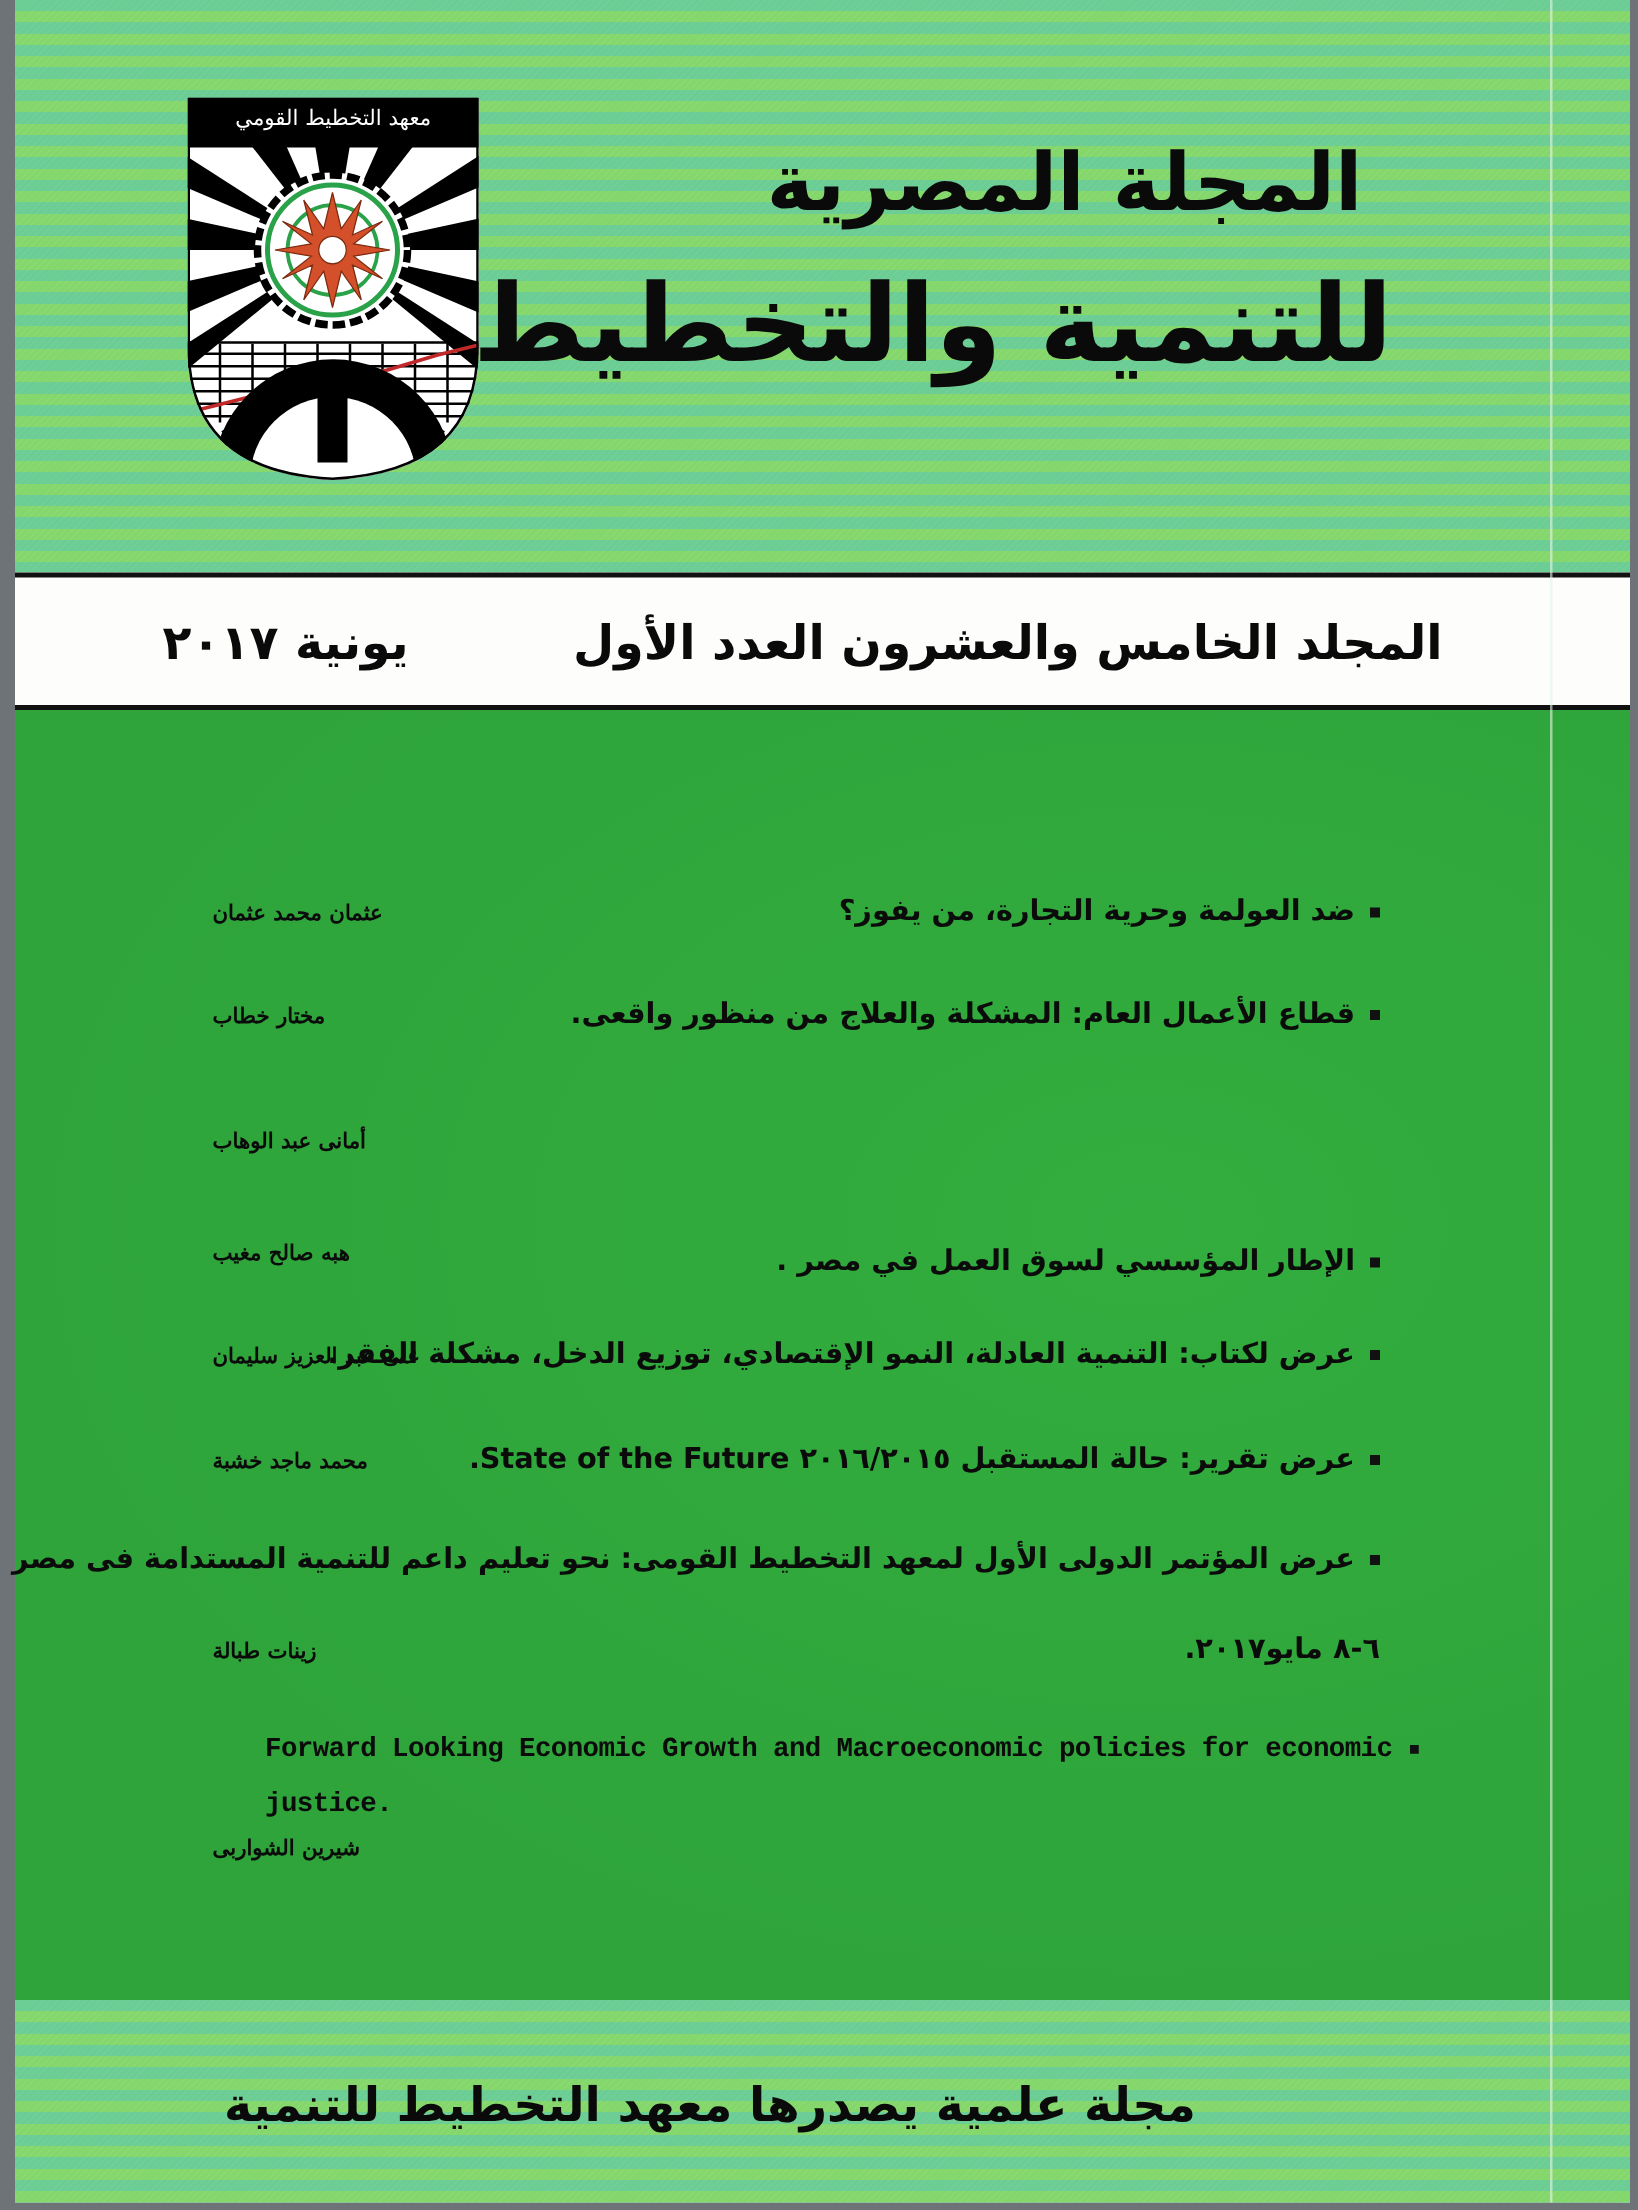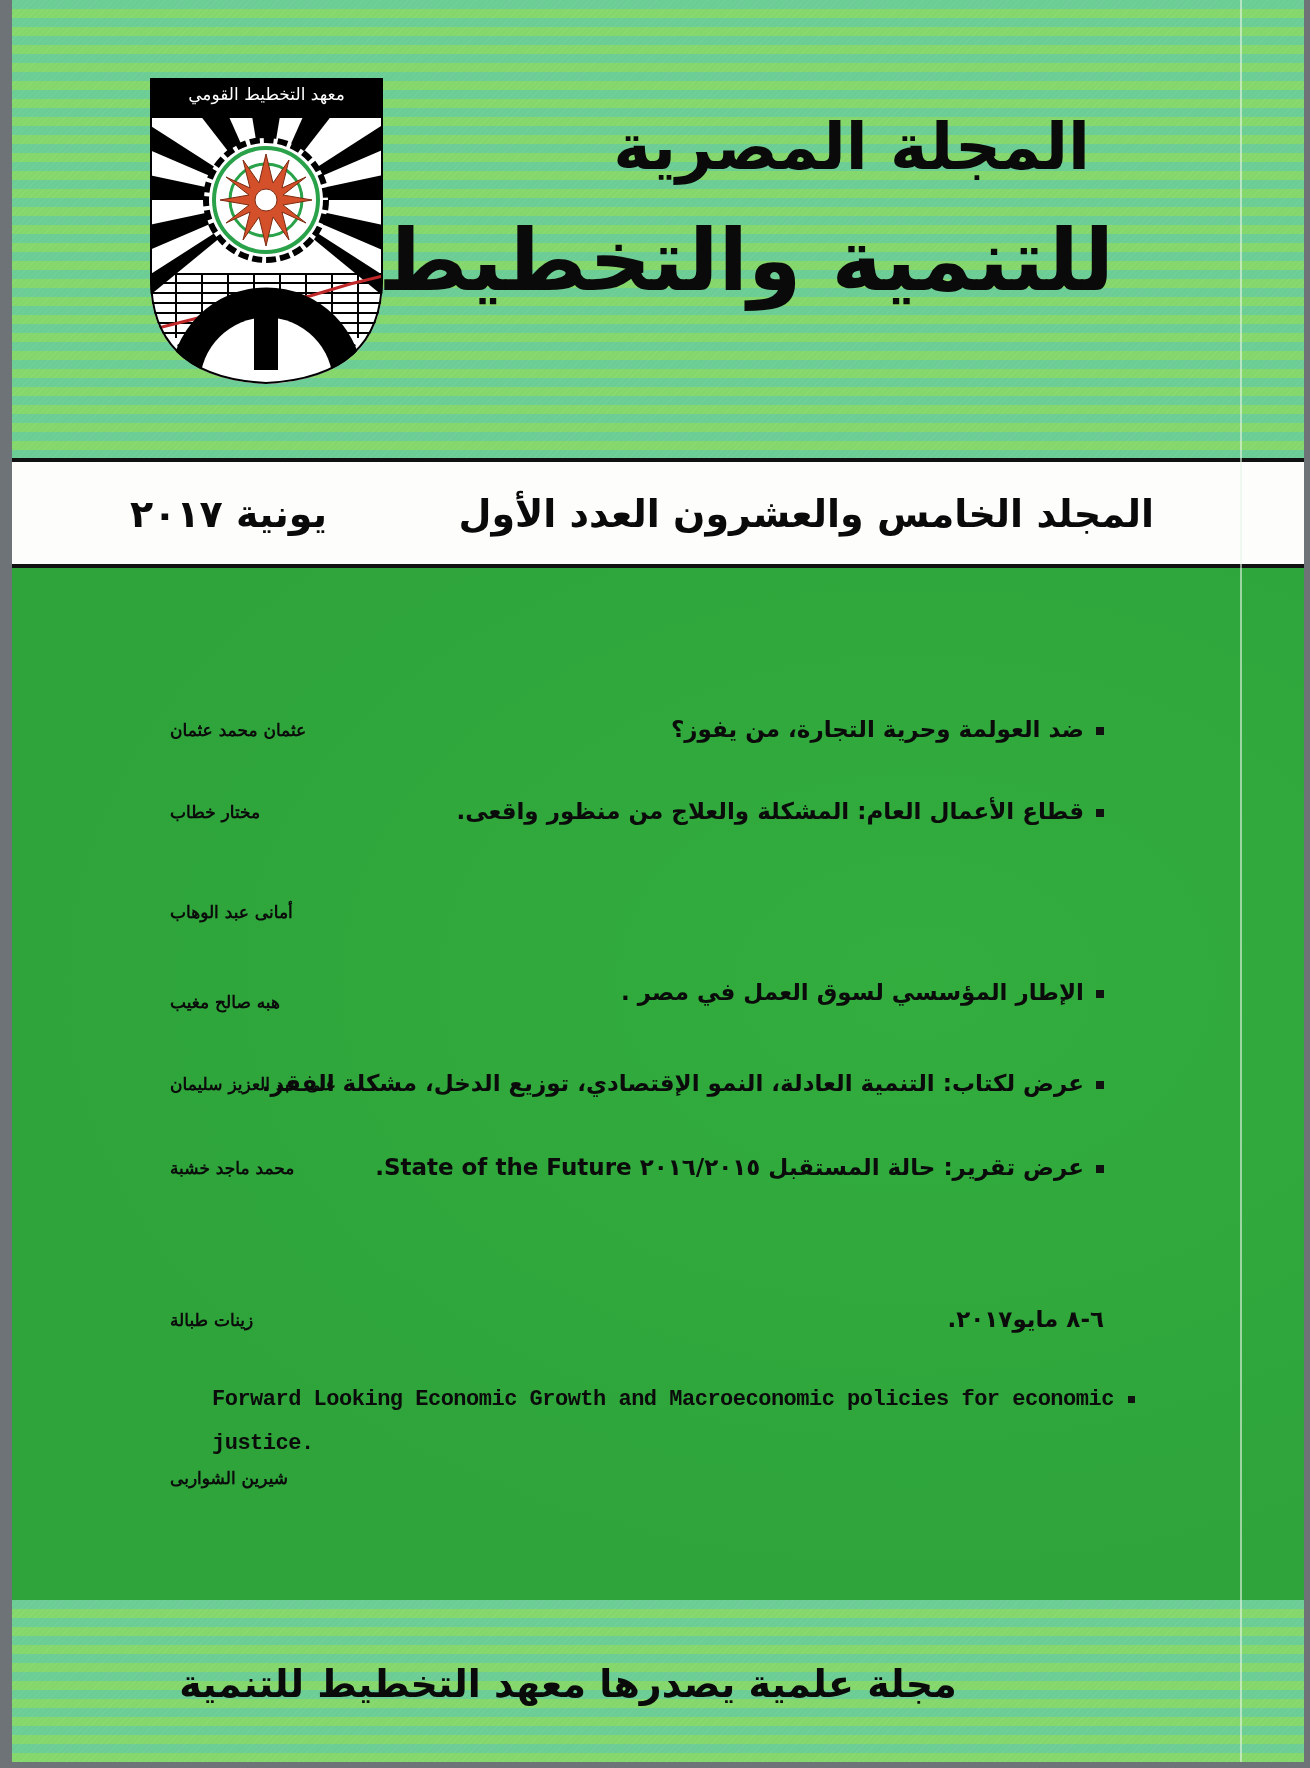--- a/index.html
+++ b/index.html
@@ -160,29 +160,30 @@
     <div class="toc">
 
       <div class="toc-title" style="top:148px"><span class="bullet"></span><span>ضد العولمة وحرية التجارة، من يفوز؟</span></div>
       <div class="toc-author" style="top:152px">عثمان محمد عثمان</div>
 
       <div class="toc-title" style="top:230px"><span class="bullet"></span><span>قطاع الأعمال العام: المشكلة والعلاج من منظور واقعى.</span></div>
       <div class="toc-author" style="top:234px">مختار خطاب</div>
 
       <div class="toc-author" style="top:334px">أمانى عبد الوهاب</div>
 
-      <div class="toc-title" style="top:411px"><span class="bullet"></span><span>الإطار المؤسسي لسوق العمل في مصر .</span></div>
+      <div class="toc-title" style="top:428px"><span class="bullet"></span><span>الإطار المؤسسي لسوق العمل في مصر .</span></div>
       <div class="toc-author" style="top:424px">هبه صالح مغيب</div>
 
       <div class="toc-title" style="top:502px"><span class="bullet"></span><span>عرض لكتاب: التنمية العادلة، النمو الإقتصادي، توزيع الدخل، مشكلة  الفقر.</span></div>
       <div class="toc-author" style="top:506px; left:158px">على عبد العزيز سليمان</div>
 
       <div class="toc-title" style="top:586px"><span class="bullet"></span><span>عرض تقرير: حالة المستقبل  ٢٠١٦/٢٠١٥ State of the Future.</span></div>
       <div class="toc-author" style="top:590px">محمد ماجد خشبة</div>
 
+      <div class="toc-title" style="top:666px"><span class="bullet"></span><span>عرض المؤتمر الدولى الأول لمعهد التخطيط القومى: نحو تعليم داعم للتنمية المستدامة فى مصر</span></div>
       <div class="toc-title" style="top:738px">٦-٨ مايو٢٠١٧.</div>
       <div class="toc-author" style="top:742px">زينات طبالة</div>
 
       <div class="toc-en" style="top:810px"><span>Forward Looking Economic Growth and Macroeconomic policies for economic</span><span class="bullet"></span><br><span style="margin-right:0">justice.</span></div>
       <div class="toc-author" style="top:900px">شيرين الشواربى</div>
 
     </div>
   </div>
 
   <div class="bottom-panel striped">

